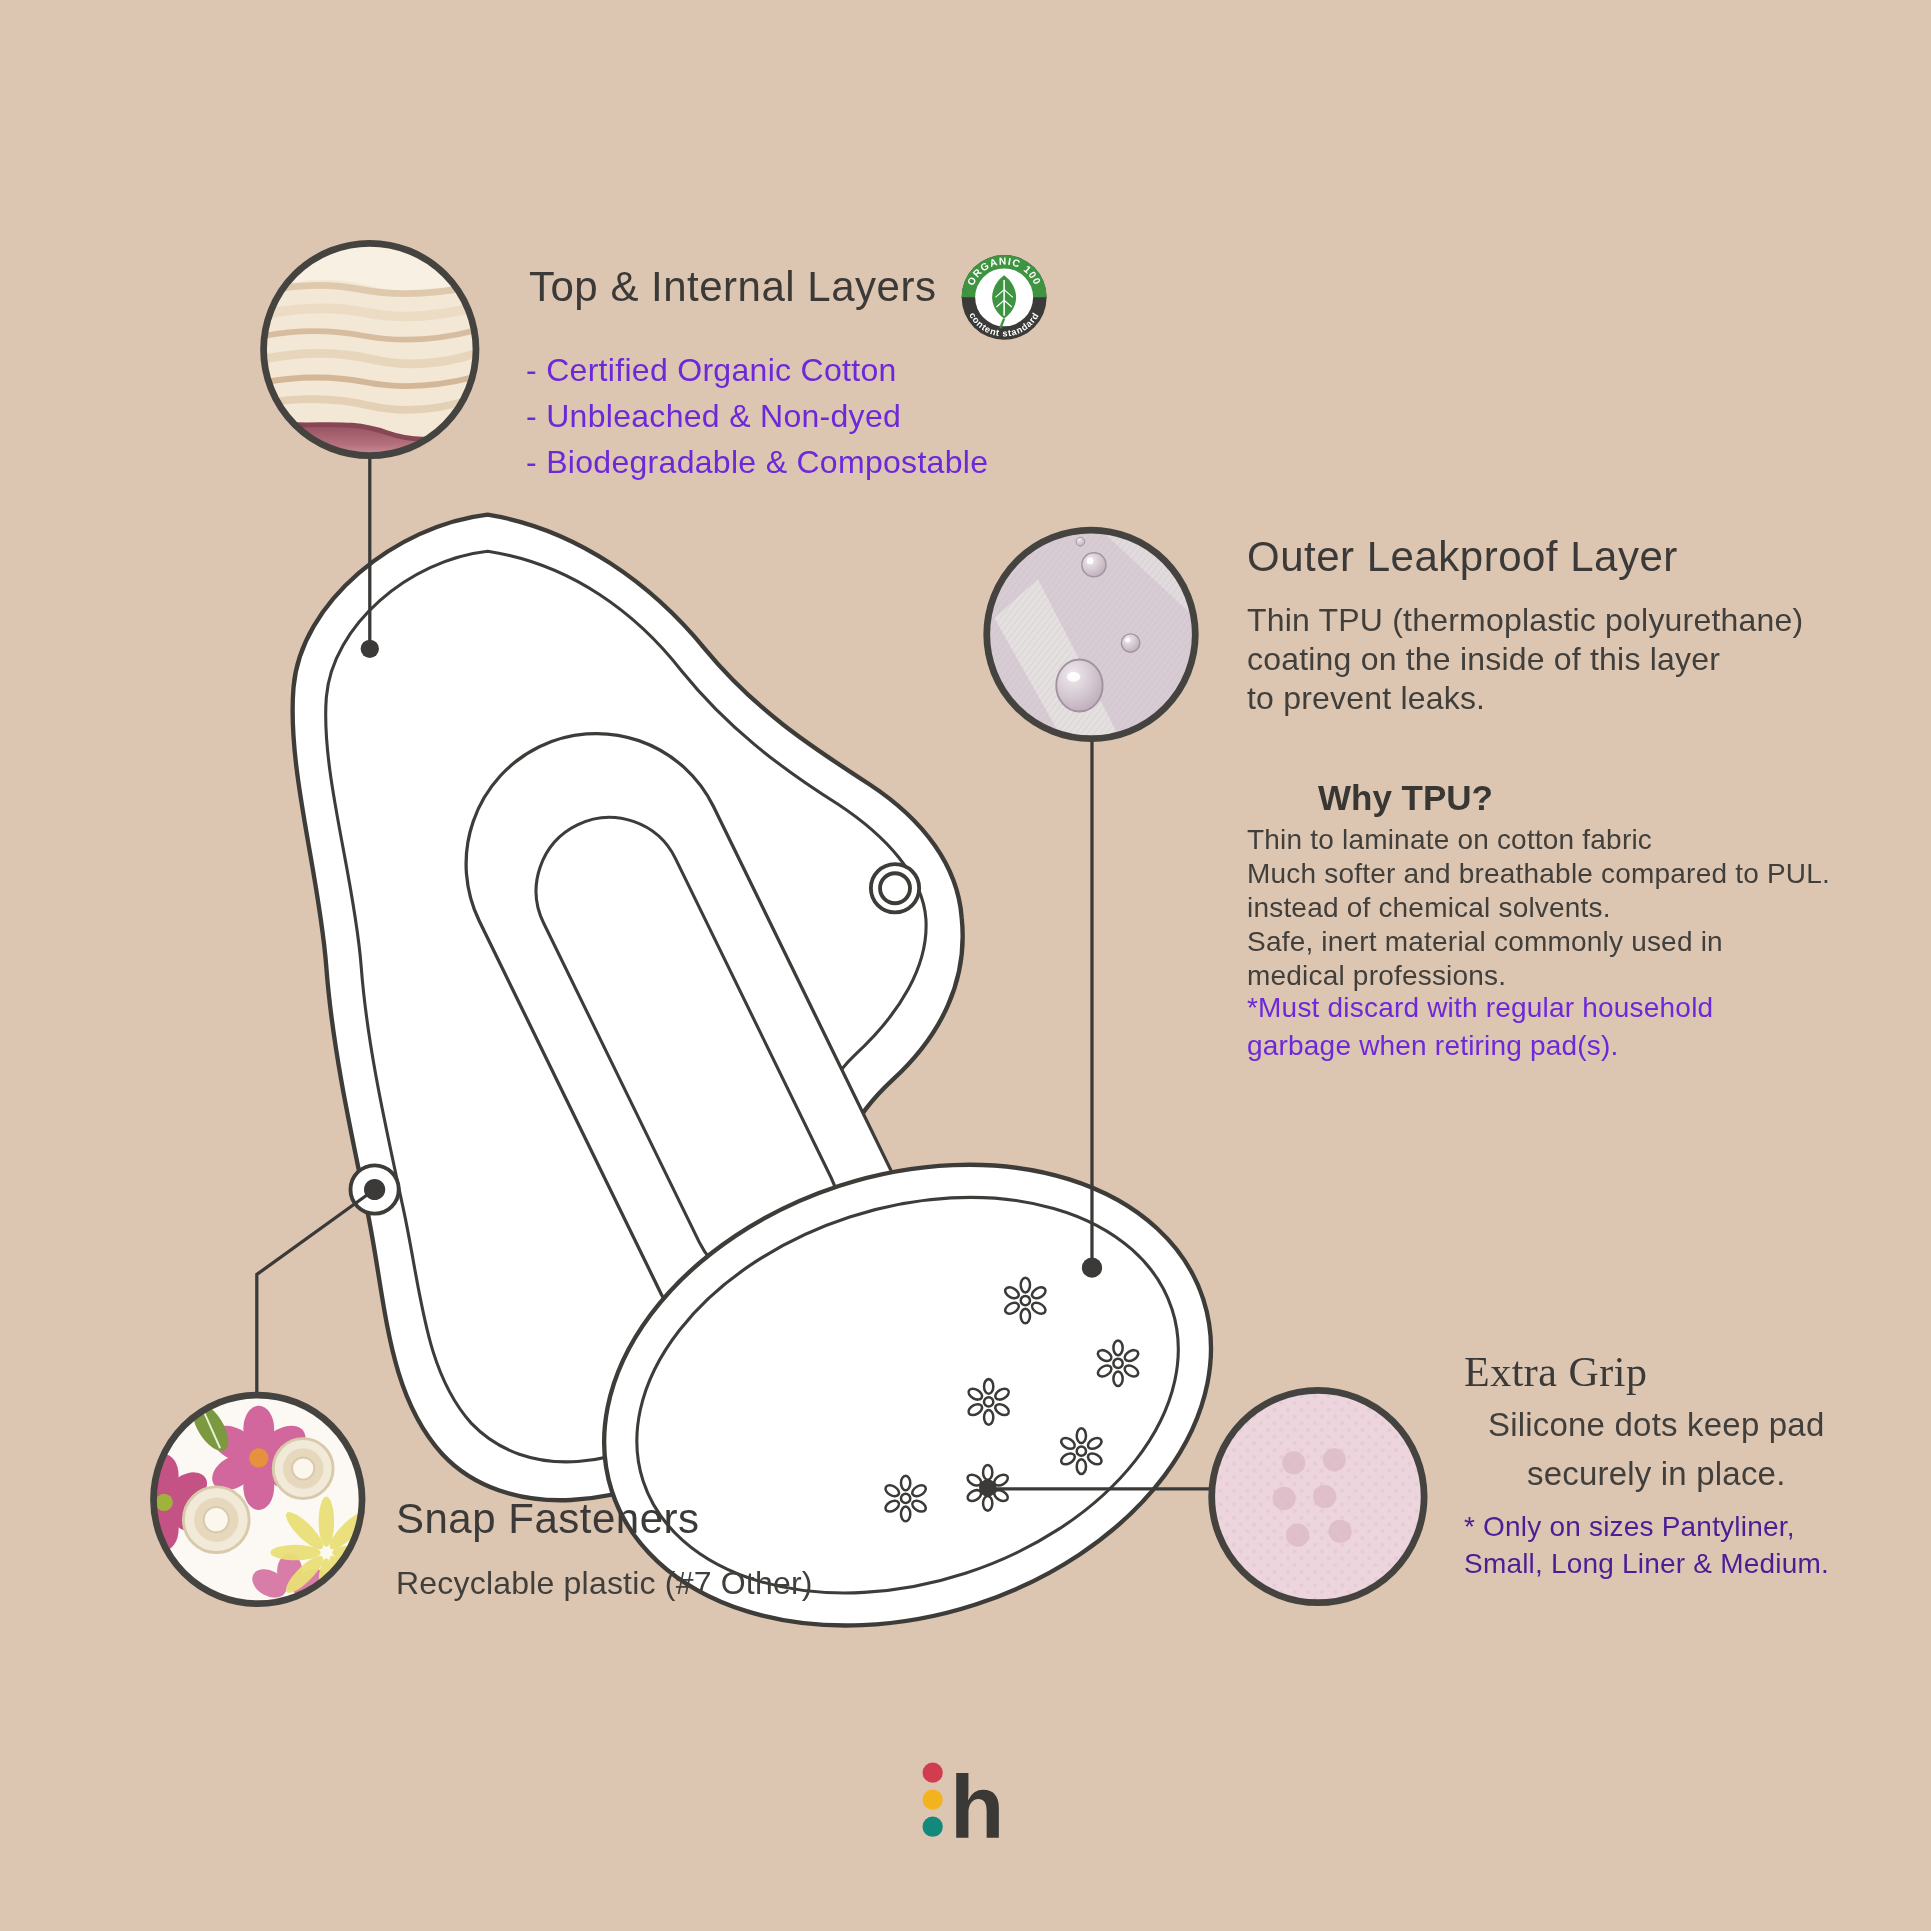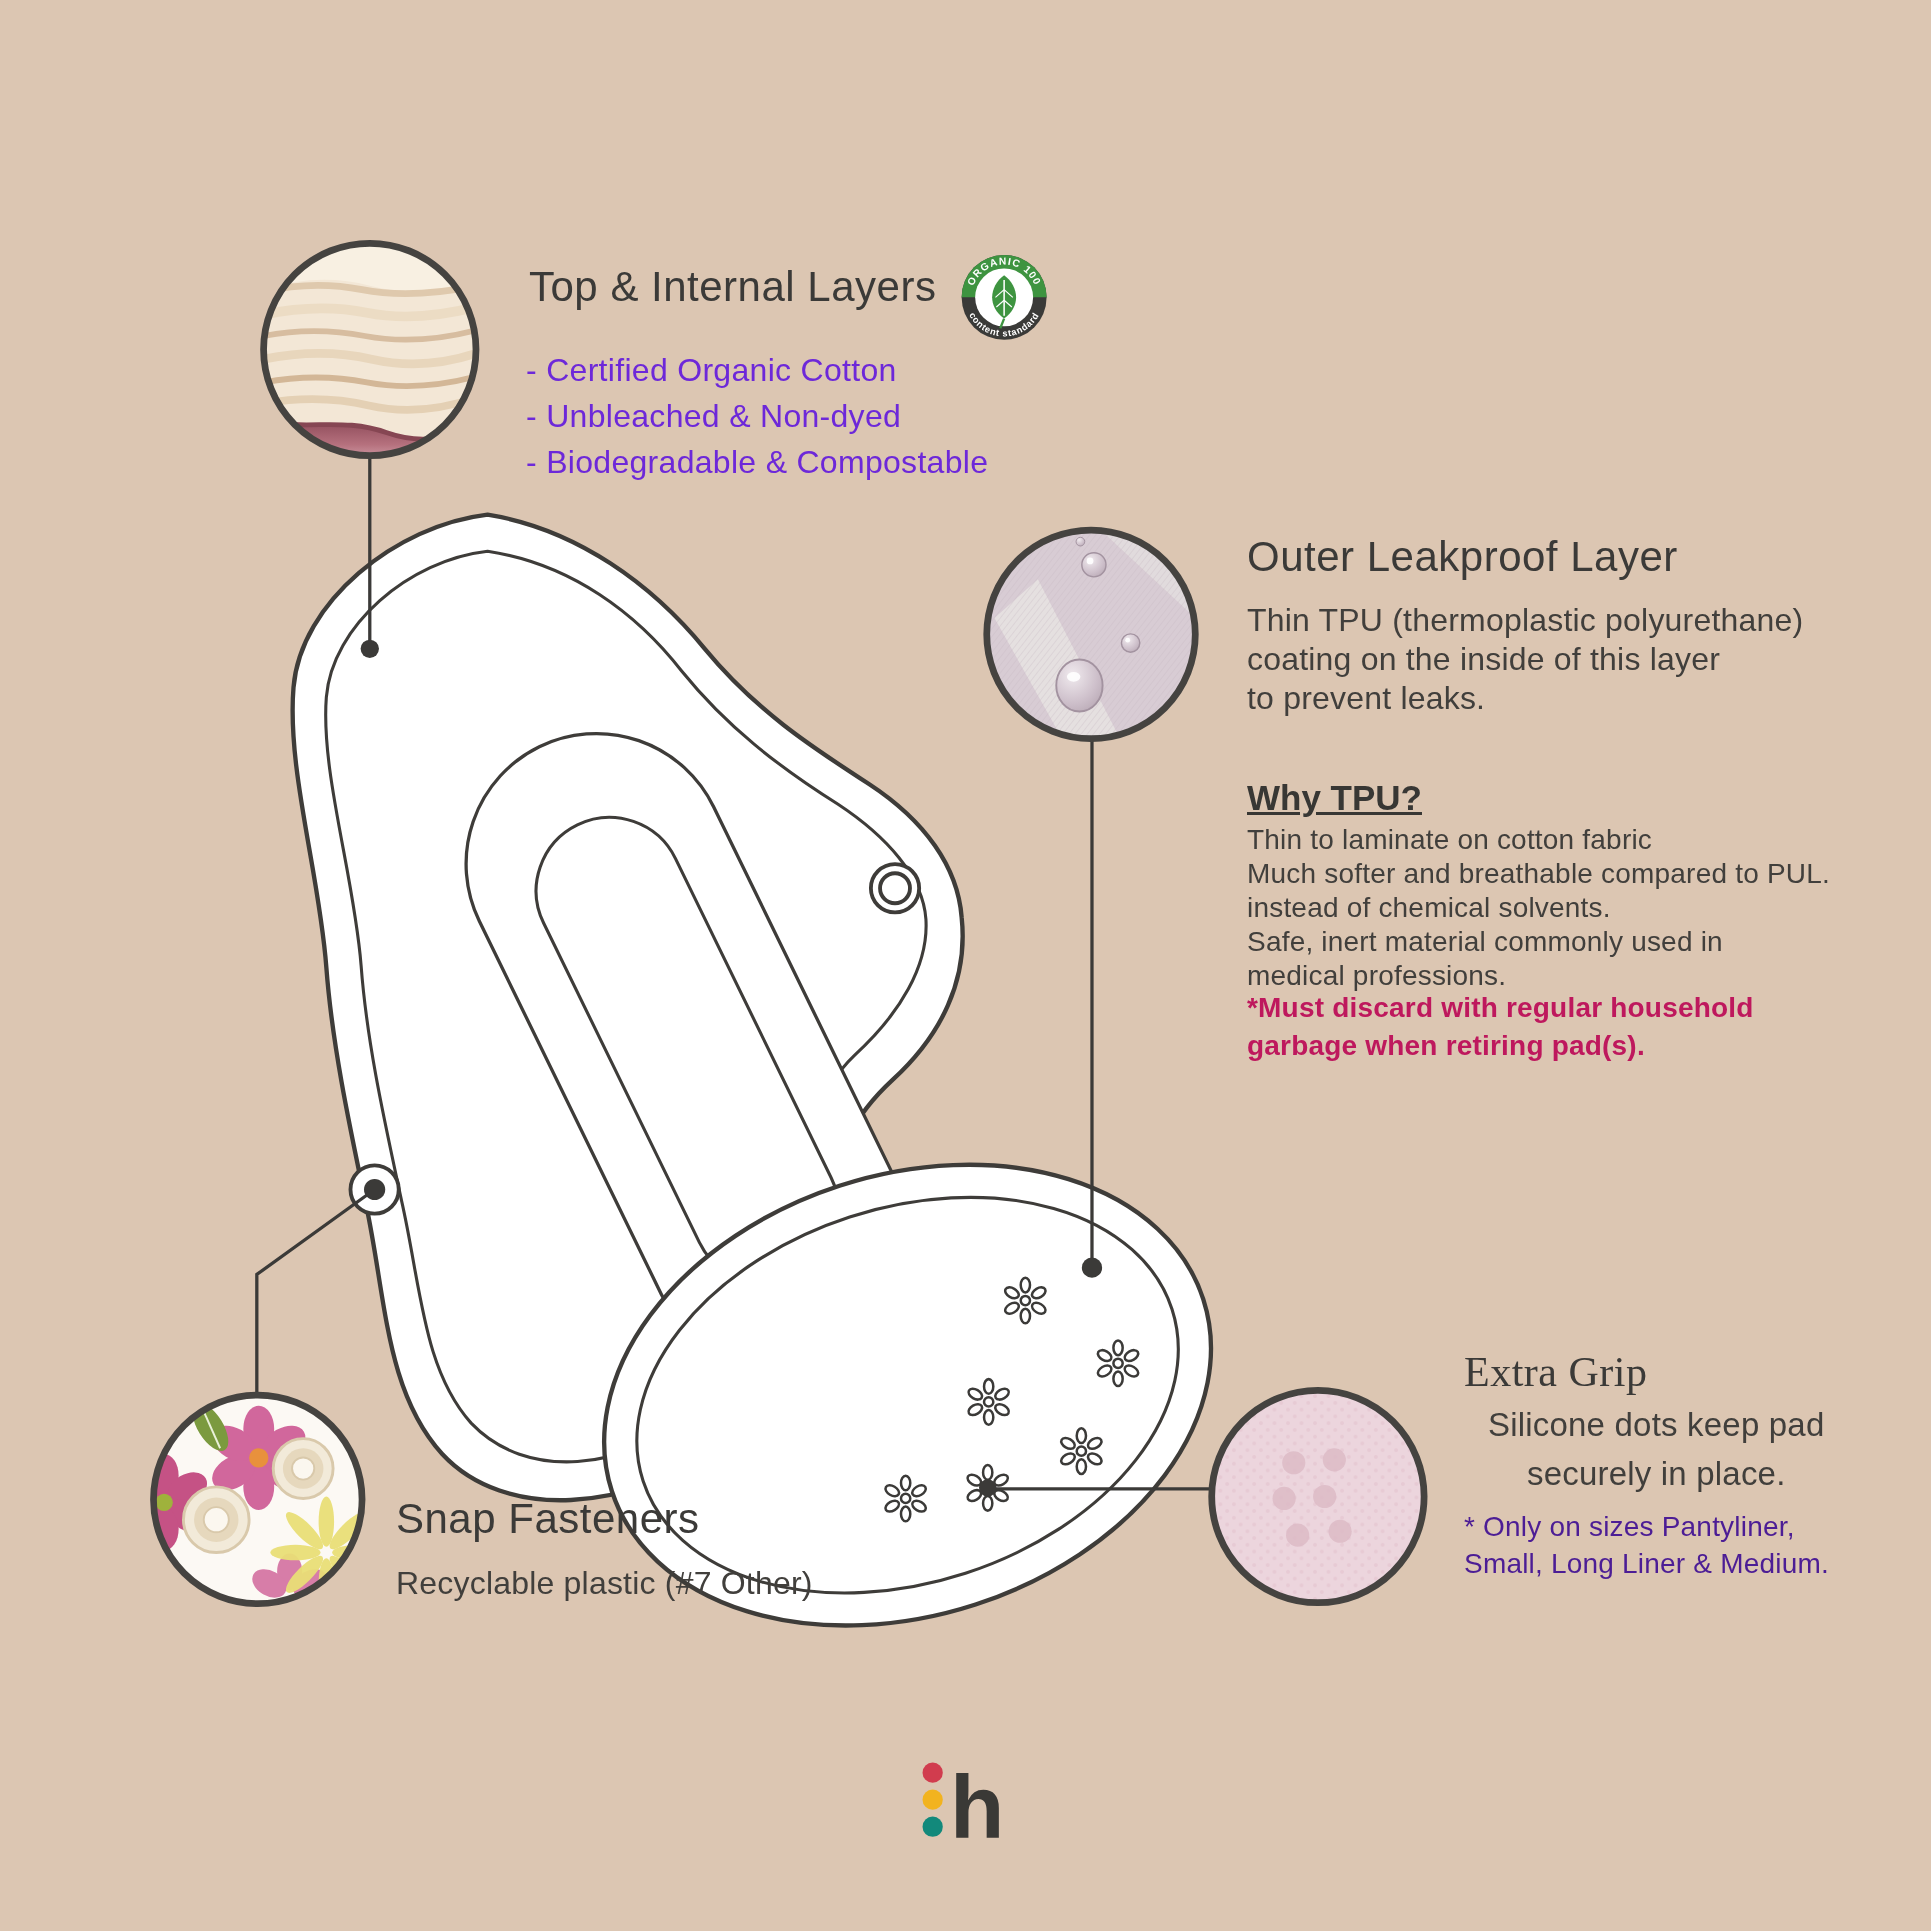--- a/index.html
+++ b/index.html
@@ -5,21 +5,21 @@
   html,body{margin:0;padding:0;background:#dcc6b2;}
   .canvas{position:relative;width:1931px;height:1931px;overflow:hidden;
           font-family:"Liberation Sans", sans-serif;color:#3b3a38;background:#dcc6b2;}
   .abs{position:absolute;}
   svg.layer{position:absolute;left:0;top:0;}
   .h1{font-size:42px;letter-spacing:0.5px;color:#3b3a38;white-space:nowrap;}
   .body33{font-size:32px;line-height:46px;letter-spacing:0.3px;color:#6d28d9;white-space:nowrap;margin-top:28px;}
   .para33{font-size:32px;line-height:39px;letter-spacing:0.2px;color:#413f3c;white-space:nowrap;}
   .why-title{font-size:35px;font-weight:bold;color:#383734;white-space:nowrap;}
   .why-body{font-size:28px;line-height:34px;letter-spacing:0.2px;color:#413f3c;white-space:nowrap;}
-  .footnote{font-size:28px;line-height:38px;letter-spacing:0.2px;color:#be185d;white-space:nowrap;font-weight:bold;}
+  .footnote{font-size:28px;line-height:38px;letter-spacing:0.2px;color:#6d28d9;white-space:nowrap;}
   .grip-body{font-size:33px;line-height:49px;letter-spacing:0.2px;color:#413f3c;white-space:nowrap;}
   .grip-foot{font-size:28px;line-height:37px;letter-spacing:0.2px;color:#4c1d95;white-space:nowrap;}
   .logo-h{font-size:89px;font-weight:bold;color:#3a3936;line-height:1;}
 </style>
 </head>
 <body>
 
 <div class="canvas">
 
   <svg class="layer" width="1931" height="1931" viewBox="0 0 2000 2000">
@@ -285,21 +285,21 @@
     <div>- Unbleached &amp; Non-dyed</div>
     <div>- Biodegradable &amp; Compostable</div>
   </div>
 
   <div class="abs h1" style="left:1247px;top:533px;">Outer Leakproof Layer</div>
   <div class="abs para33" style="left:1247px;top:601px;">
     <div>Thin TPU (thermoplastic polyurethane)</div>
     <div>coating on the inside of this layer</div>
     <div>to prevent leaks.</div>
   </div>
-  <div class="abs why-title" style="left:1247px;top:778px;text-decoration:underline;">Why TPU?</div>
+  <div class="abs why-title" style="left:1318px;top:778px;">Why TPU?</div>
   <div class="abs why-body" style="left:1247px;top:823px;">
     <div>Thin to laminate on cotton fabric</div>
     <div>Much softer and breathable compared to PUL.</div>
     <div>instead of chemical solvents.</div>
     <div>Safe, inert material commonly used in</div>
     <div>medical professions.</div>
   </div>
   <div class="abs footnote" style="left:1247px;top:989px;">
     <div>*Must discard with regular household</div>
     <div>garbage when retiring pad(s).</div>

